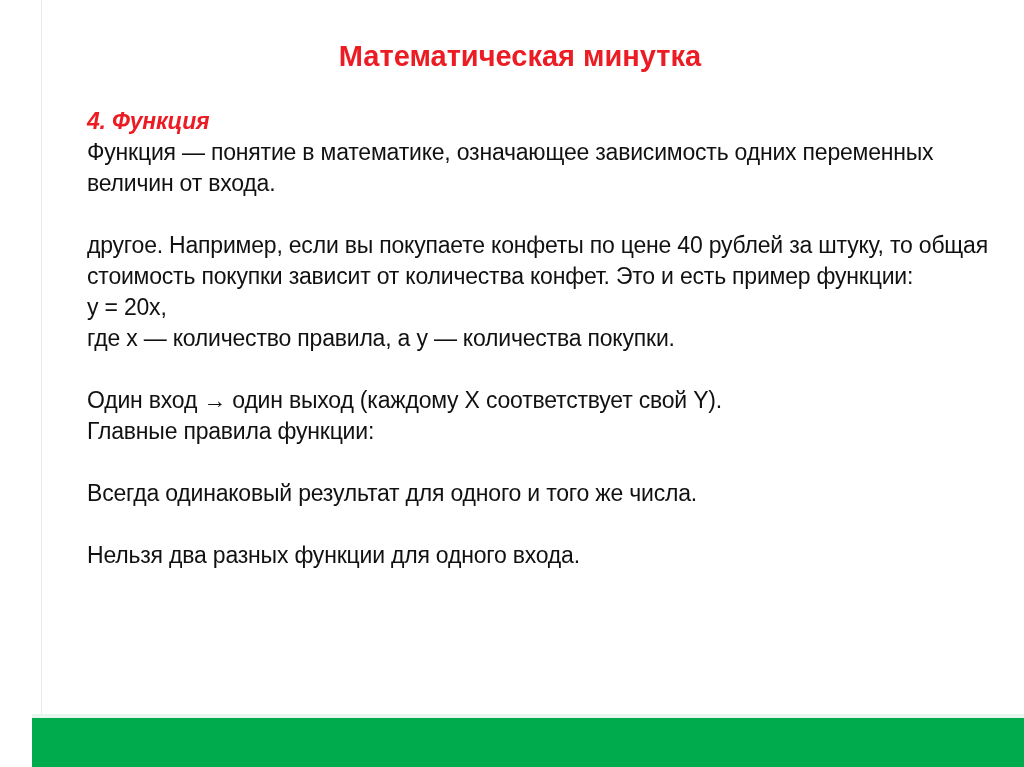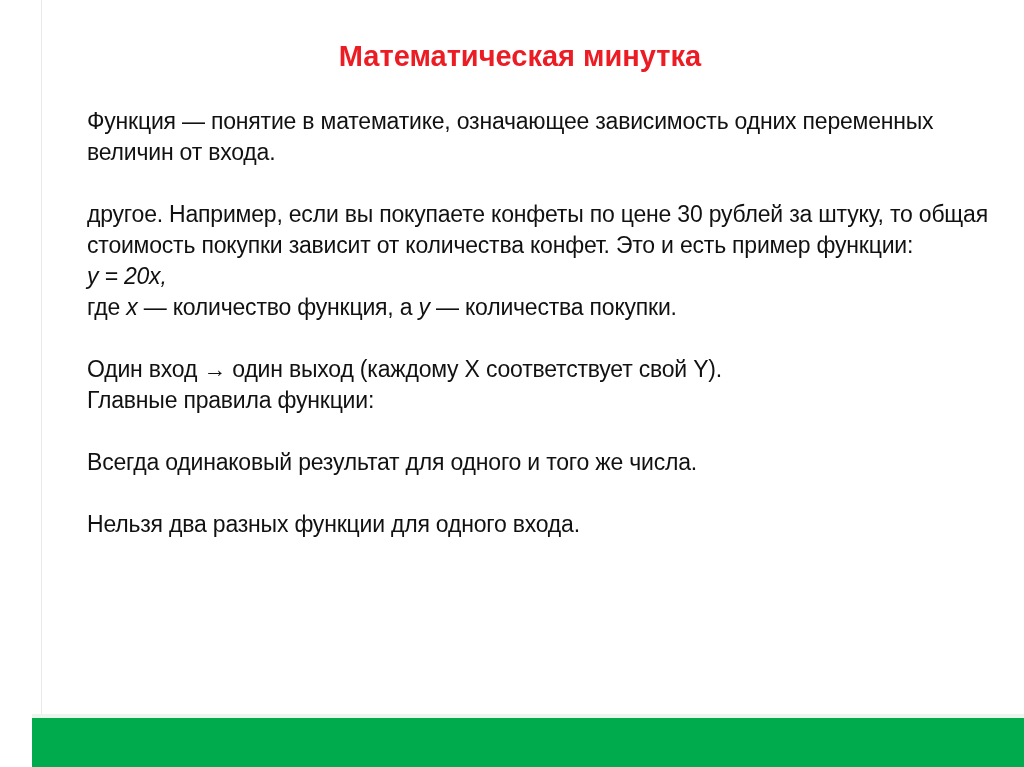--- a/index.html
+++ b/index.html
@@ -24,21 +24,21 @@
     white-space: pre;
   }
 
   .text-block {
     position: absolute; left: 55px; top: 106px;
     font-size: 23px; line-height: 31px; letter-spacing: -0.2px;
   }
   .text-block p { margin: 0 0 31px 0; }
   .line { display: block; white-space: pre; }
   .heading { color: #ec1c24; font-weight: bold; font-style: italic; }
-  .italic { font-style: italic; }
+  .italic { }
 
   .footer-pale {
     position: absolute; left: 0; top: 714px; width: 1024px; height: 4px;
     background: #e9f6ee;
   }
   .footer-bar {
     position: absolute; left: 0; top: 718px; width: 1024px; height: 49px;
     background: #00ab4e;
   }
 </style>
@@ -48,29 +48,30 @@
 <div class="slide">
 
   <div class="edge-line left"></div>
   <div class="edge-line right"></div>
 
   <h1 class="title">Математическая минутка</h1>
 
   <div class="text-block">
 
     <p>
+      <span class="line heading">4. Функция</span>
       <span class="line">Функция — понятие в математике, означающее зависимость одних переменных</span>
       <span class="line">величин от входа.</span>
     </p>
 
     <p>
-      <span class="line">другое. Например, если вы покупаете конфеты по цене 30 рублей за штуку, то общая</span>
+      <span class="line">другое. Например, если вы покупаете конфеты по цене 40 рублей за штуку, то общая</span>
       <span class="line">стоимость покупки зависит от количества конфет. Это и есть пример функции:</span>
       <span class="line italic">y = 20x,</span>
-      <span class="line"><span>где </span><span class="italic">x</span><span> — количество функция, а </span><span class="italic">y</span><span> — количества покупки.</span></span>
+      <span class="line"><span>где </span><span class="italic">x</span><span> — количество правила, а </span><span class="italic">y</span><span> — количества покупки.</span></span>
     </p>
 
     <p>
       <span class="line">Один вход → один выход (каждому X соответствует свой Y).</span>
       <span class="line">Главные правила функции:</span>
     </p>
 
     <p>
       <span class="line">Всегда одинаковый результат для одного и того же числа.</span>
     </p>

